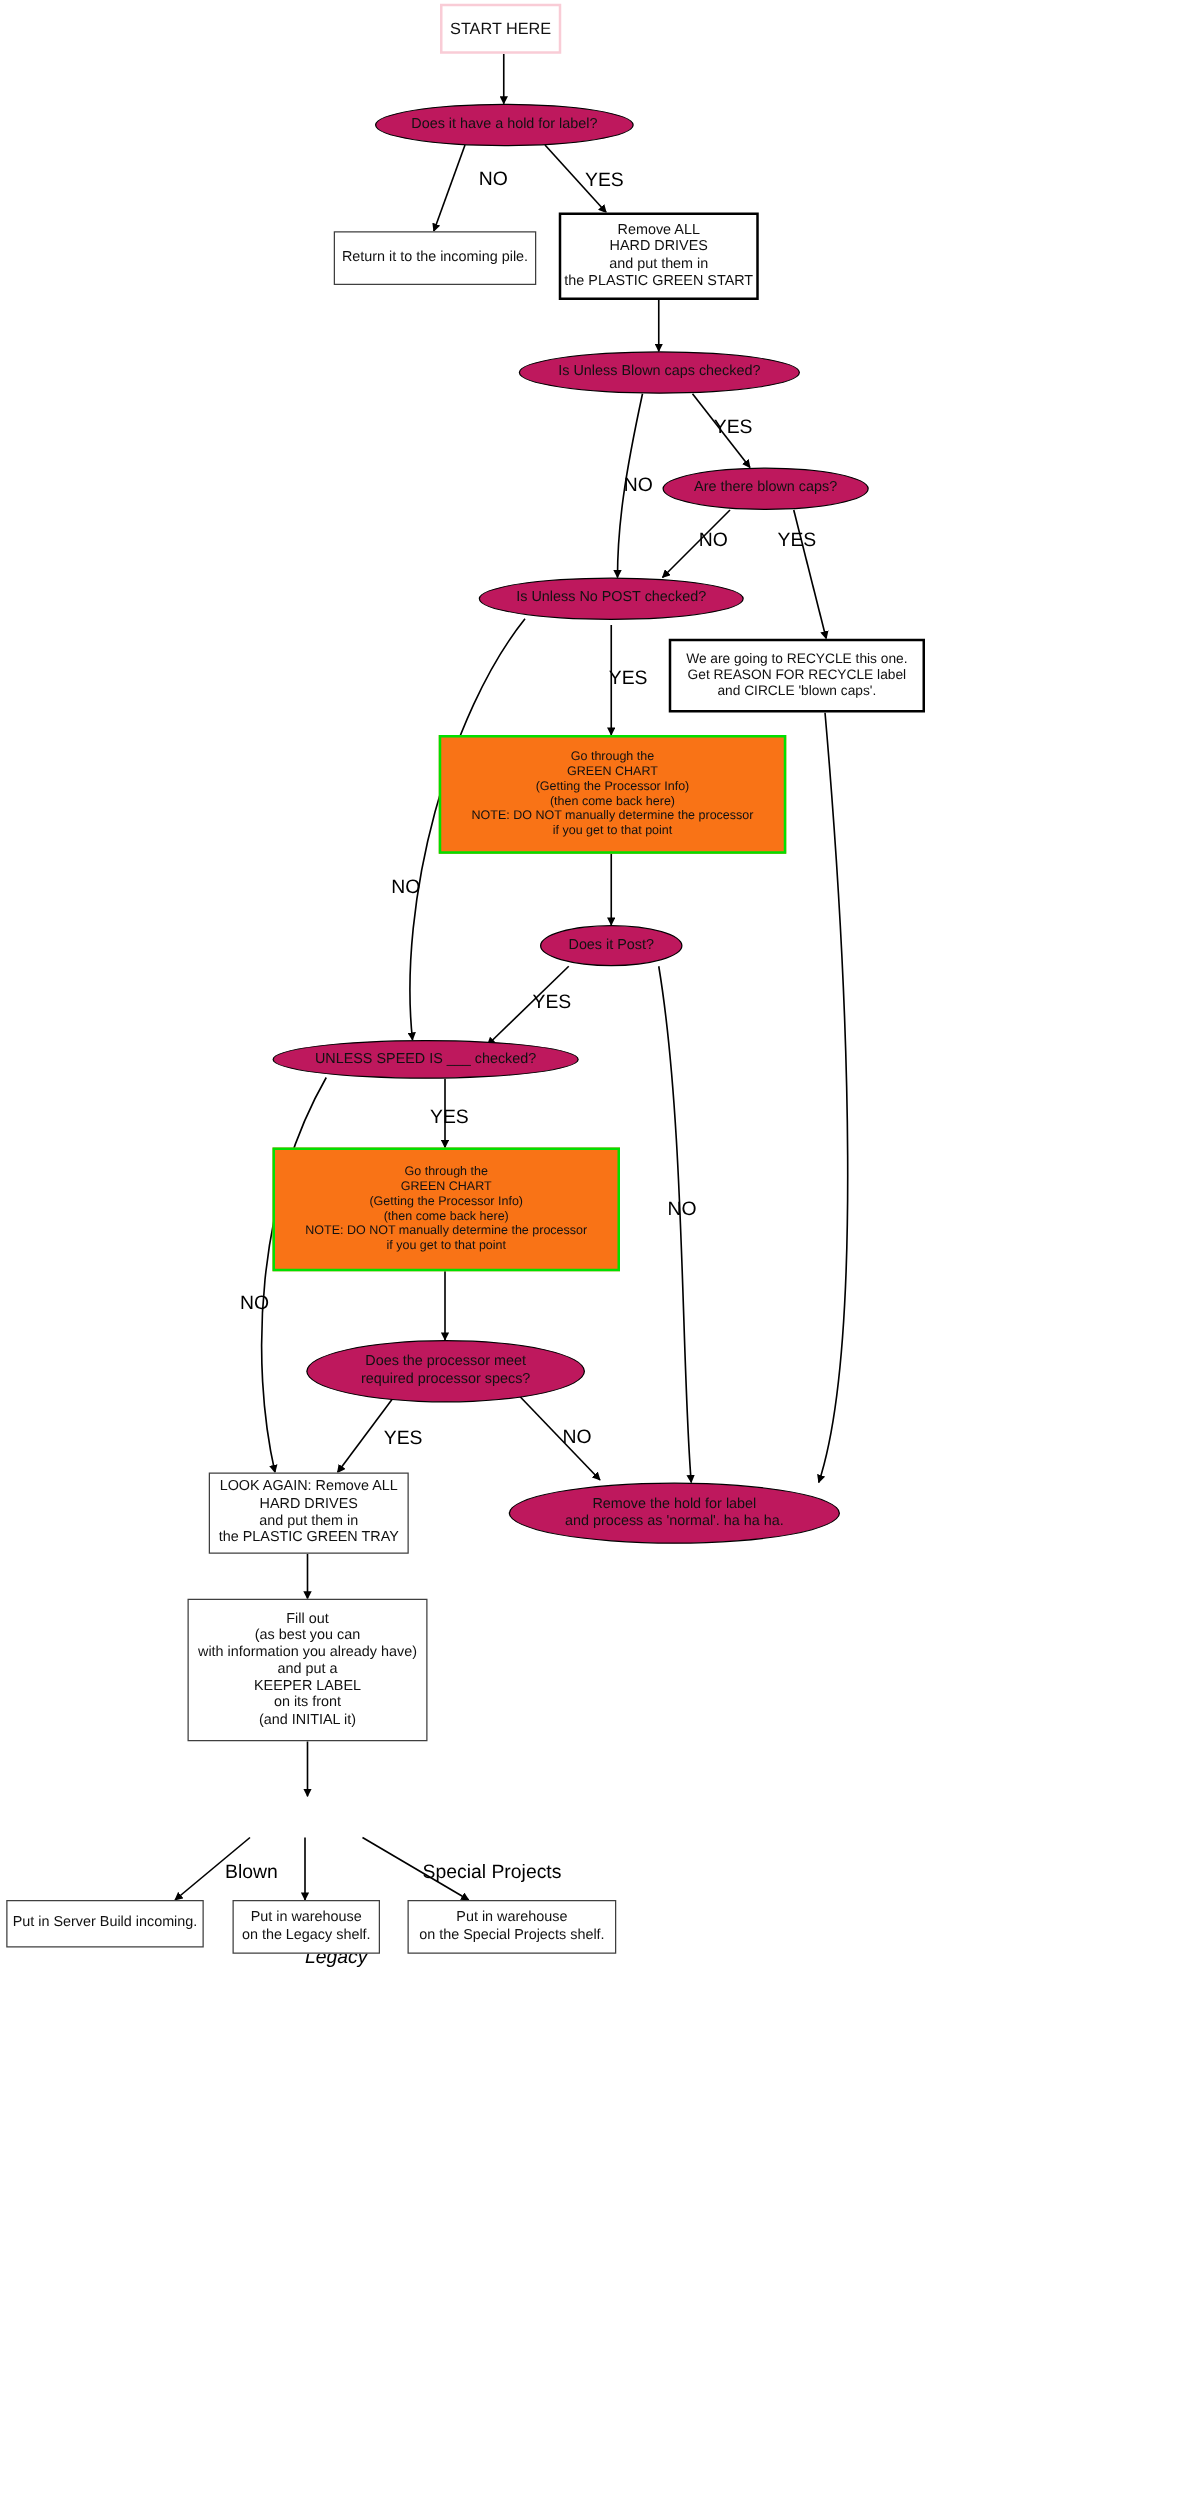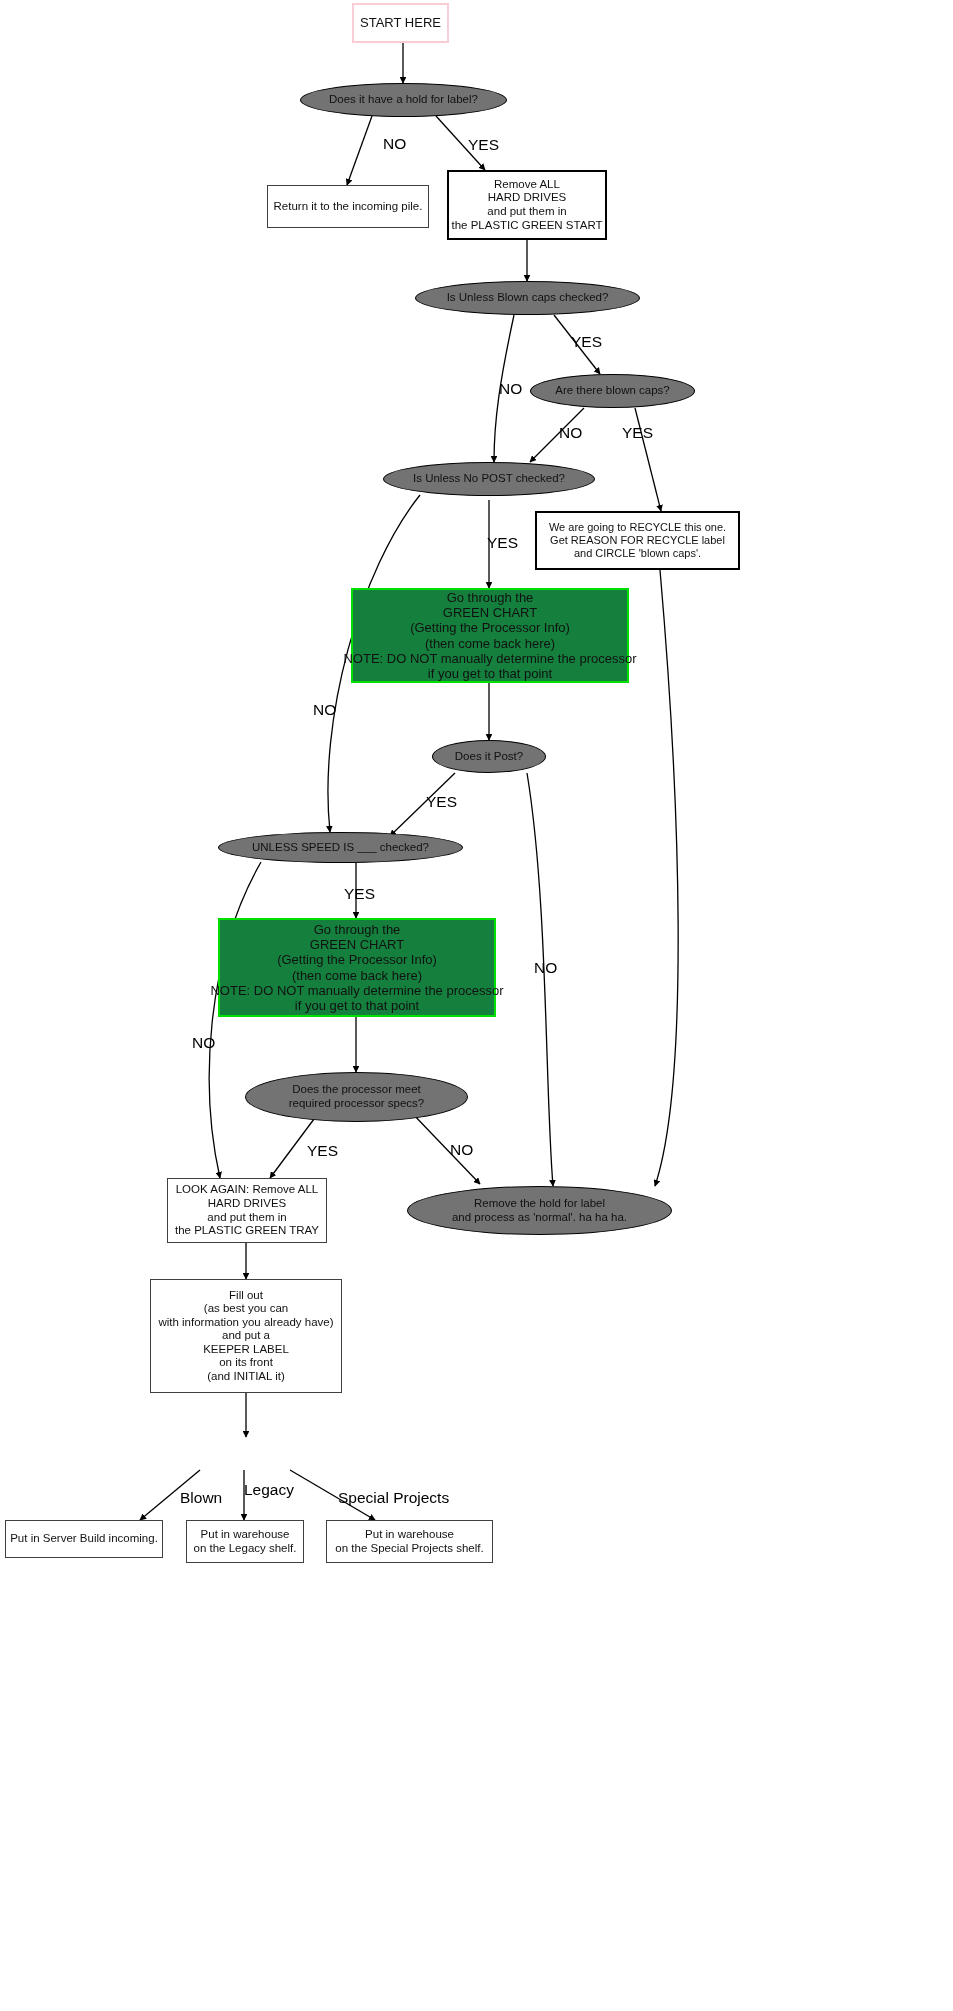--- a/index.html
+++ b/index.html
@@ -50,28 +50,28 @@
     color: #111;
   }
   .box-start {
     border: 2.6px solid #f9ccd6;
     background: #ffffff;
     font-size: 13px;
     color: #111;
   }
   .box-green {
     border: 2.6px solid #00e000;
-    background: #15803d;
-    font-size: 13px;
+    background: #f97316;
+    font-size: 10px;
     color: #111;
   }
   .ellipse {
     border: 1.5px solid #000000;
     border-radius: 50%;
-    background: #737373;
+    background: #be185d;
     font-size: 11.5px;
     color: #111;
   }
   .branch-label {
     position: absolute;
     font-size: 15.5px;
     color: #000000;
     white-space: pre;
     line-height: 1;
   }
@@ -237,21 +237,21 @@
     <span>Fill out
 (as best you can
 with information you already have)
 and put a
 KEEPER LABEL
 on its front
 (and INITIAL it)</span>
   </div>
 
   <div class="branch-label" style="left:180px; top:1490px;">Blown</div>
-  <div class="branch-label" style="left:244px; top:1482px;">Legacy</div>
+  <div class="branch-label" style="left:244px; top:1558px;font-style:italic;">Legacy</div>
   <div class="branch-label" style="left:338px; top:1490px;">Special Projects</div>
 
   <div class="node box" style="left:5px; top:1520px; width:158px; height:38px;text-align:center;">
     <span>Put in Server Build incoming.</span>
   </div>
 
   <div class="node box" style="left:186px; top:1520px; width:118px; height:43px;">
     <span>Put in warehouse
 on the Legacy shelf.</span>
   </div>

